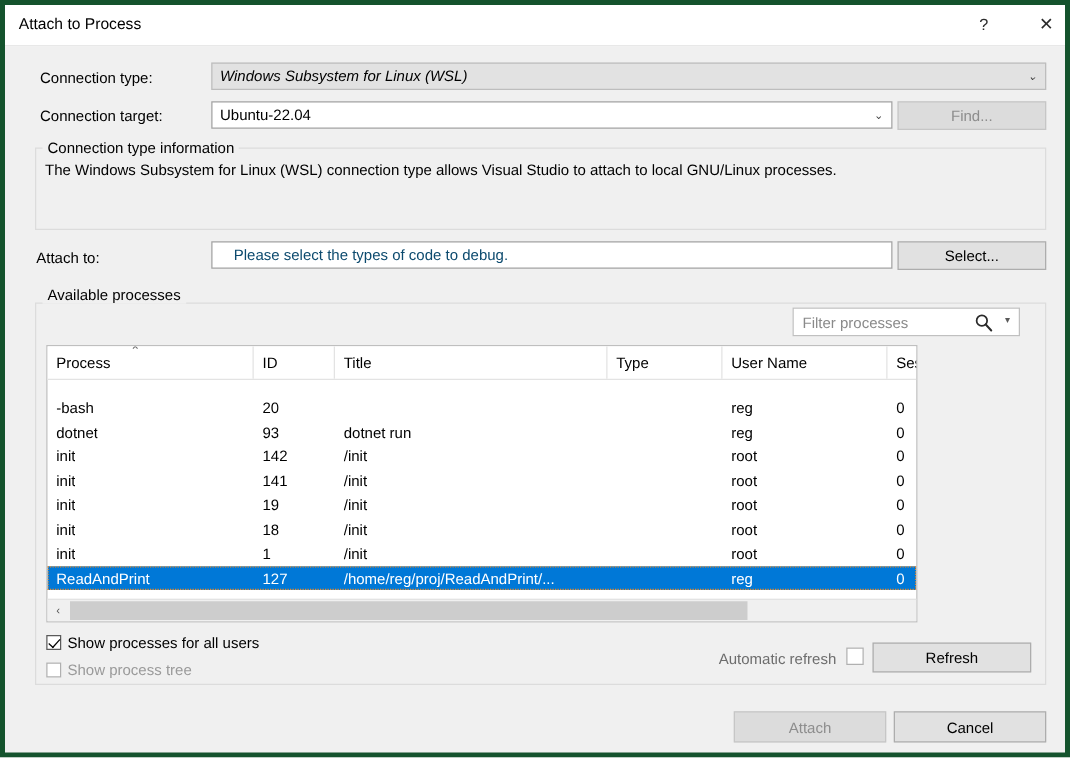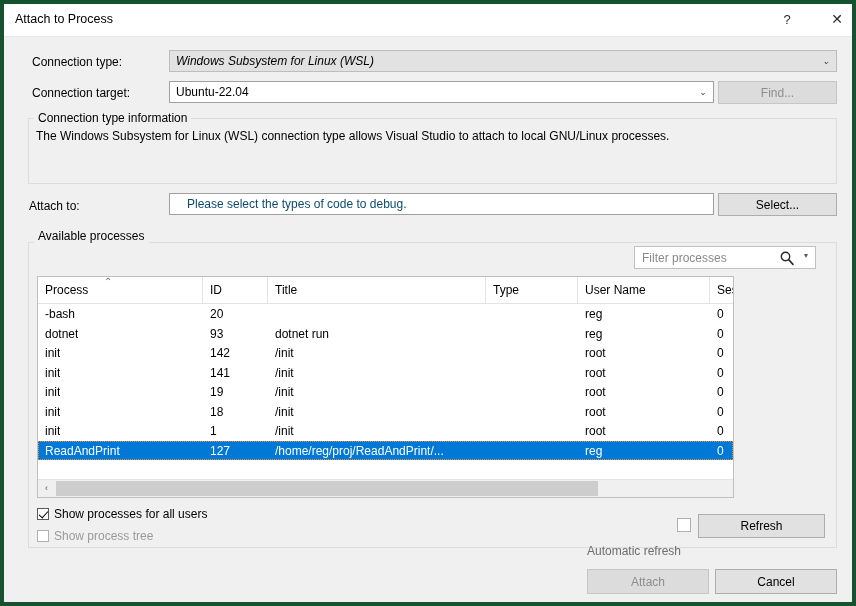--- a/index.html
+++ b/index.html
@@ -200,21 +200,21 @@
     position: absolute;
     left: 7px; top: 6px;
   }
   #sort-arrow {
     position: absolute;
     left: 66px; top: 0px;
     font-size: 10px;
     color: #6d6d6d;
     line-height: 10px;
   }
-  #rows { position: relative; }
+  #rows { position: relative; margin-top: 12px; }
   .row {
     position: relative;
     height: 19.5px;
     white-space: nowrap;
   }
   .row.selected {
     background: #0078d7;
     color: #ffffff;
     outline: 1px dotted #f08a24;
     outline-offset: -1px;
@@ -458,20 +458,20 @@
     </div>
   </div>
 
   <div class="cbrow" style="left:33px; top:503px;">
     <span class="cbox checked"></span><span class="cbtext">Show processes for all users</span>
   </div>
   <div class="cbrow" style="left:33px; top:525px;">
     <span class="cbox disabled"></span><span class="cbtext dim">Show process tree</span>
   </div>
 
-  <div class="lbl dim" style="left:583px; top:516px;margin-top:24px;">Automatic refresh</div>
+  <div class="lbl dim" style="left:571px; top:516px;">Automatic refresh</div>
   <span class="cbox disabled" style="position:absolute; left:673px; top:514px; width:14px; height:14px;"></span>
   <button class="btn" style="left:694px; top:510px; width:127px; height:24px;">Refresh</button>
 
   <button class="btn" style="left:711px; top:565px; width:122px; height:25px;">Cancel</button>
   <button class="btn disabled" style="left:583px; top:565px; width:122px; height:25px;">Attach</button>
 
 </div>
 
 </body></html>

